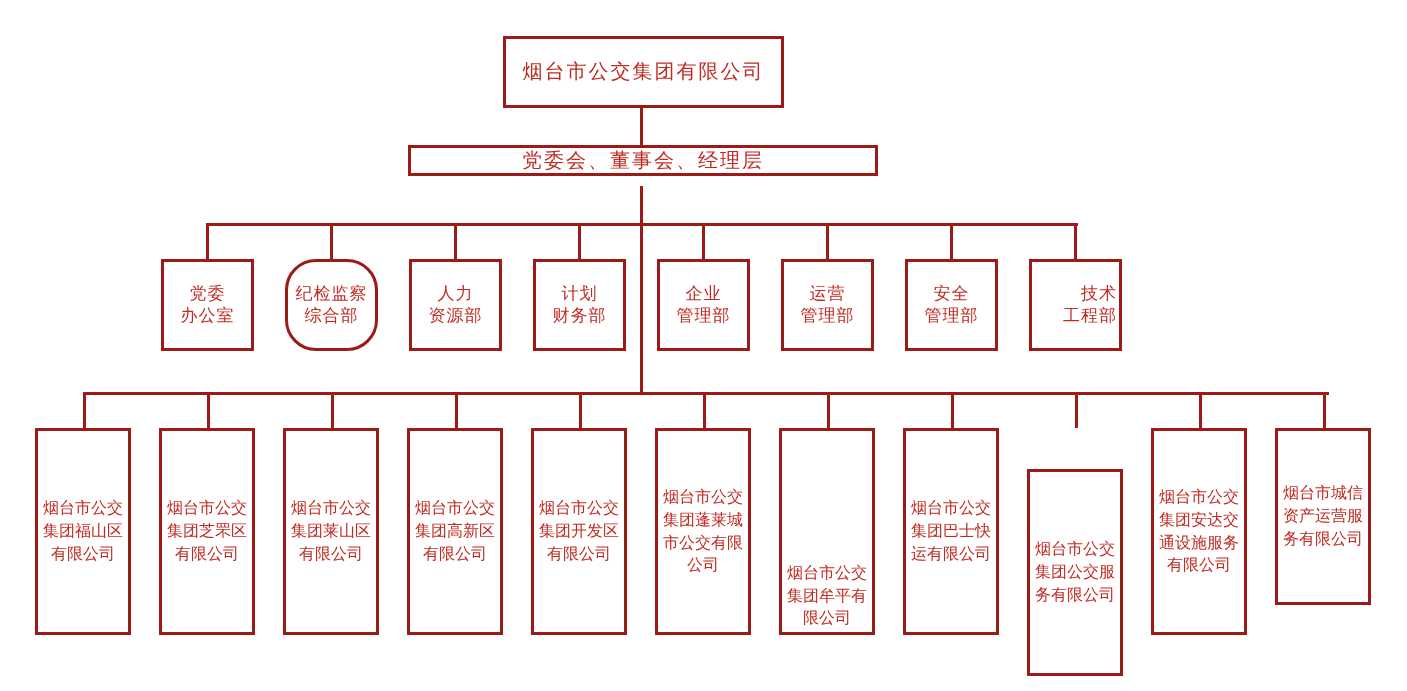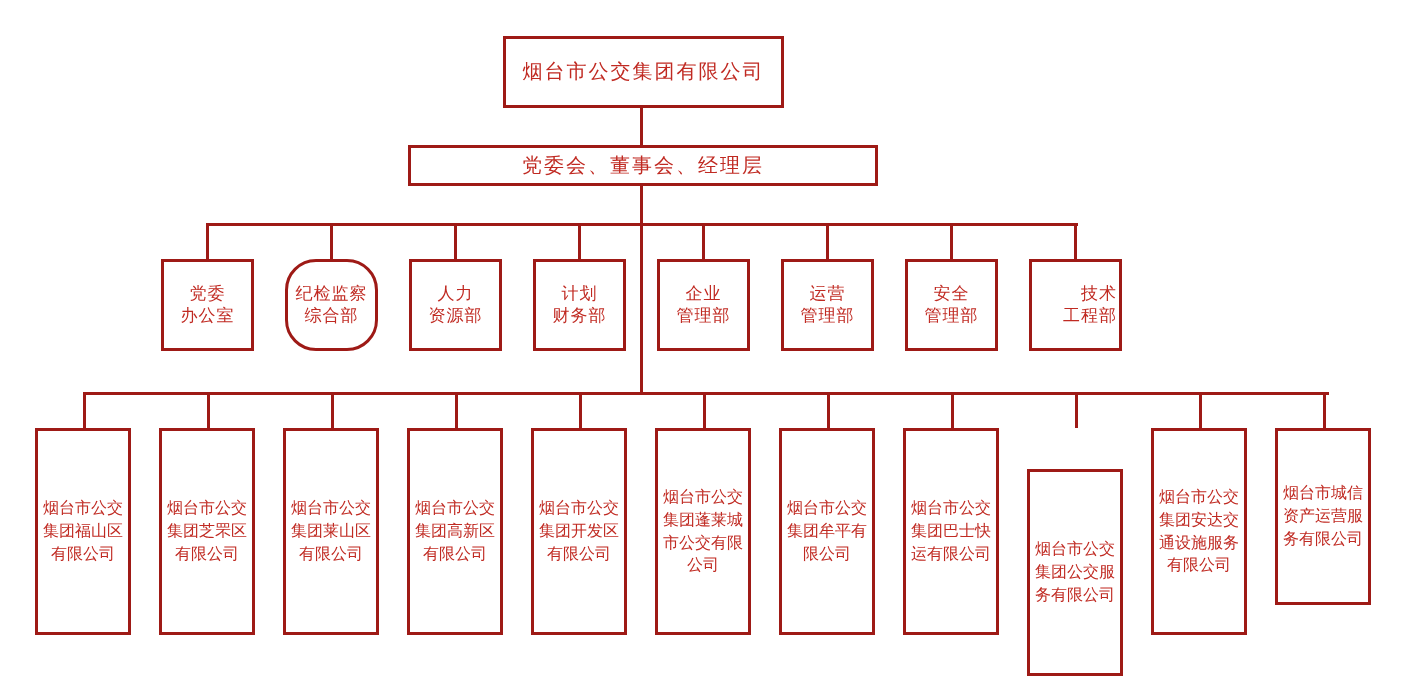--- a/index.html
+++ b/index.html
@@ -77,21 +77,21 @@
 <body>
 
 <div id="chart-root">
 
   <div class="node node-root" style="left:503px; top:36px; width:281px; height:72px;">
     <span class="node-inner">烟台市公交集团有限公司</span>
   </div>
 
   <div class="conn conn-v" style="left:640px; top:108px; height:37px;"></div>
 
-  <div class="node node-board" style="left:408px; top:145px; width:470px; height:41px;">
+  <div class="node node-board" style="left:408px; top:145px; width:470px; height:31px;">
     <span class="node-inner">党委会、董事会、经理层</span>
   </div>
 
   <div class="conn conn-v" style="left:640px; top:186px; height:37px;"></div>
 
   <div class="conn conn-h" style="left:206px; top:223px; width:872px;"></div>
 
   <div class="conn conn-v" style="left:640px; top:223px; height:171px;"></div>
 
   <div class="conn conn-h" style="left:83px; top:392px; width:1246px;"></div>
@@ -161,21 +161,21 @@
   </div>
   <div class="node node-sub" style="left:407px; top:428px; width:96px; height:207px;">
     <span class="node-inner">烟台市公交集团高新区有限公司</span>
   </div>
   <div class="node node-sub" style="left:531px; top:428px; width:96px; height:207px;">
     <span class="node-inner">烟台市公交集团开发区有限公司</span>
   </div>
   <div class="node node-sub" style="left:655px; top:428px; width:96px; height:207px;">
     <span class="node-inner">烟台市公交集团蓬莱城市公交有限公司</span>
   </div>
-  <div class="node node-sub" style="left:779px; top:428px; width:96px; height:207px;">
+  <div class="node node-sub" style="left:779px; top:428px; width:96px; height:207px;align-items:flex-end;">
     <span class="node-inner">烟台市公交集团牟平有限公司</span>
   </div>
   <div class="node node-sub" style="left:903px; top:428px; width:96px; height:207px;">
     <span class="node-inner">烟台市公交集团巴士快运有限公司</span>
   </div>
   <div class="node node-sub" style="left:1027px; top:428px; width:96px; height:207px;margin-top:41px;">
     <span class="node-inner">烟台市公交集团公交服务有限公司</span>
   </div>
   <div class="node node-sub" style="left:1151px; top:428px; width:96px; height:207px;">
     <span class="node-inner">烟台市公交集团安达交通设施服务有限公司</span>

